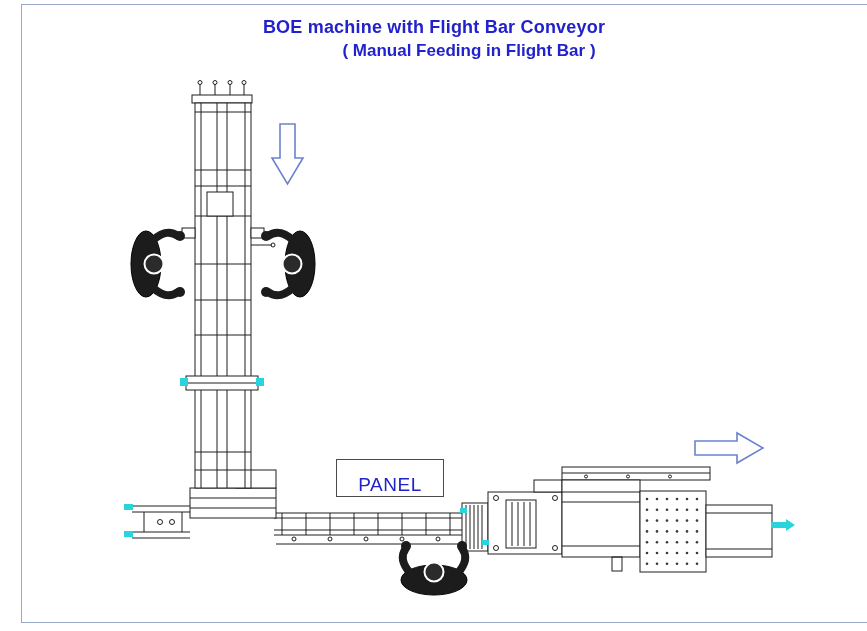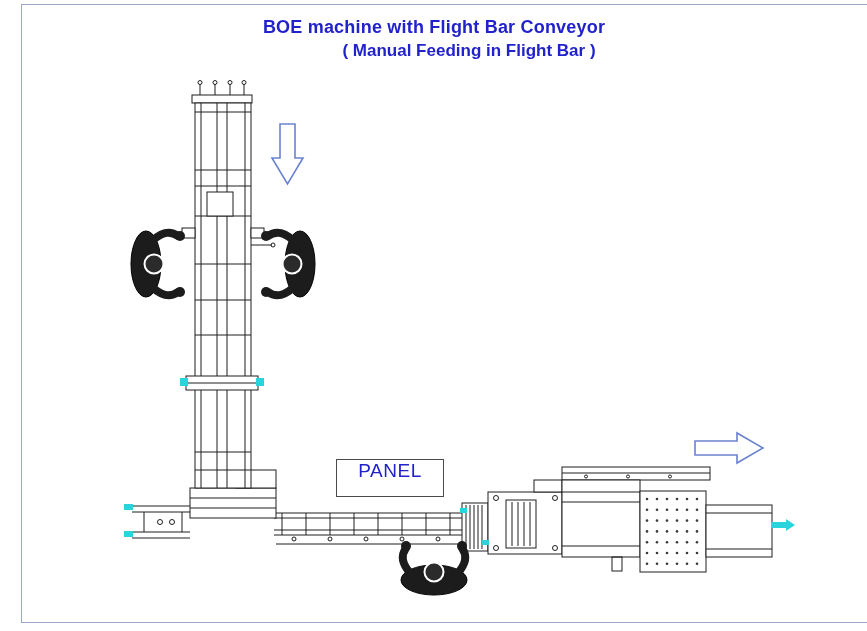--- a/index.html
+++ b/index.html
@@ -15,21 +15,21 @@
     position:absolute;top:17px;left:0;width:840px;text-align:center;
     color:#2222cc;font-size:18px;font-weight:bold;letter-spacing:.2px;
   }
   .subtitle{
     position:absolute;top:41px;left:0;width:840px;text-align:center;
     color:#2222cc;font-size:17px;font-weight:bold;padding-left:35px;
   }
   .panel-label{
     position:absolute;left:322px;top:459px;width:108px;height:38px;
     border:1px solid #4a4a4a;background:#ffffff;box-sizing:border-box;
-    display:flex;align-items:flex-start;justify-content:center;
+    display:flex;align-items:flex-end;justify-content:center;
     color:#2222cc;font-size:19px;letter-spacing:.5px;
   }
   .drawing{position:absolute;left:0;top:0;width:867px;height:631px;}
 </style>
 </head>
 <body>
 
 <div class="frame">
   <div class="border-rect"></div>
 

